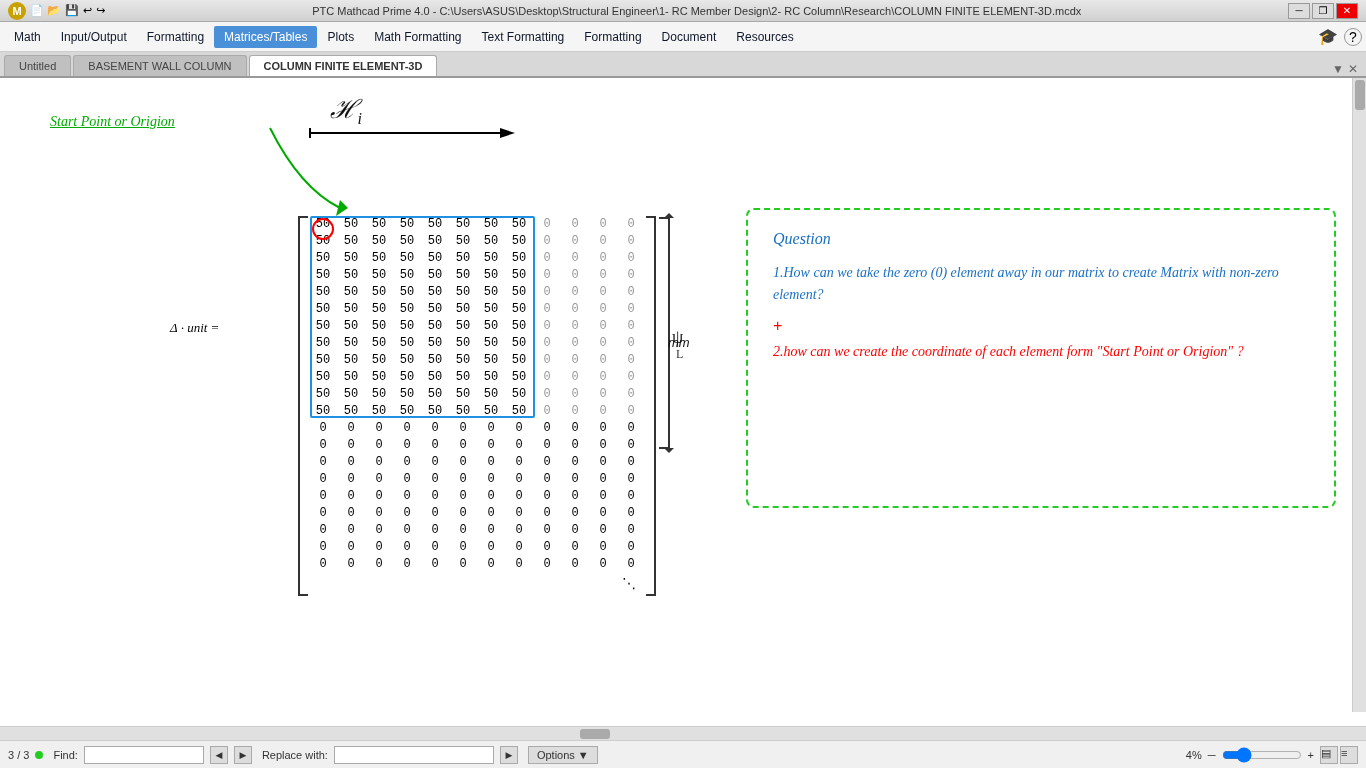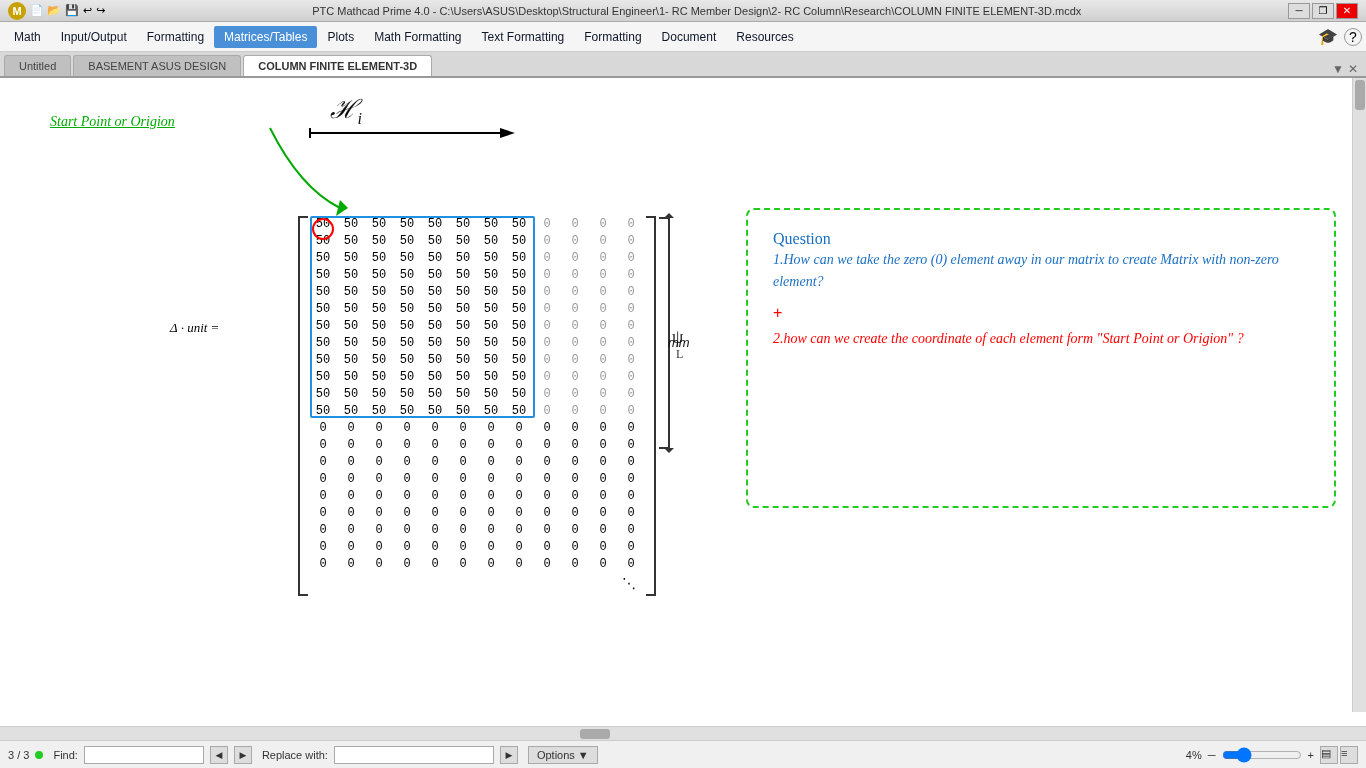--- a/index.html
+++ b/index.html
@@ -152,22 +152,23 @@
       height: 300px;
       border: 2px dashed #22cc22;
       border-radius: 8px;
       padding: 20px 25px;
       background: white;
     }
 
     .question-title {
       color: #1a6fc4;
       font-size: 16px;
+      font-style: italic;
       font-family: Georgia, serif;
-      margin-bottom: 1px;
+      margin-bottom: 14px;
     }
 
     .question-text-1 {
       color: #1a6fc4;
       font-size: 14px;
       font-style: italic;
       font-family: Georgia, serif;
       line-height: 1.6;
       margin-bottom: 10px;
     }
@@ -294,21 +295,21 @@
   <div class="menu-item">Document</div>
   <div class="menu-item">Resources</div>
   <div style="margin-left:auto;display:flex;gap:6px;align-items:center;">
     <span style="font-size:16px;cursor:pointer;">🎓</span>
     <span style="font-size:14px;cursor:pointer;border:1px solid #999;border-radius:50%;width:18px;height:18px;display:flex;align-items:center;justify-content:center;">?</span>
   </div>
 </div>
 
 <div id="tab-bar">
   <div class="tab">Untitled</div>
-  <div class="tab">BASEMENT ASUS DESIGN</div>
+  <div class="tab">BASEMENT WALL COLUMN</div>
   <div class="tab active">COLUMN FINITE ELEMENT-3D</div>
   <div class="tab-close">
     <span style="cursor:pointer;">▼</span>
     <span style="cursor:pointer;margin-left:4px;">✕</span>
   </div>
 </div>
 
 <div style="display:flex;flex-direction:column;height:calc(768px - 22px - 30px - 26px);">
 
   <div style="display:flex;flex:1;overflow:hidden;position:relative;">

